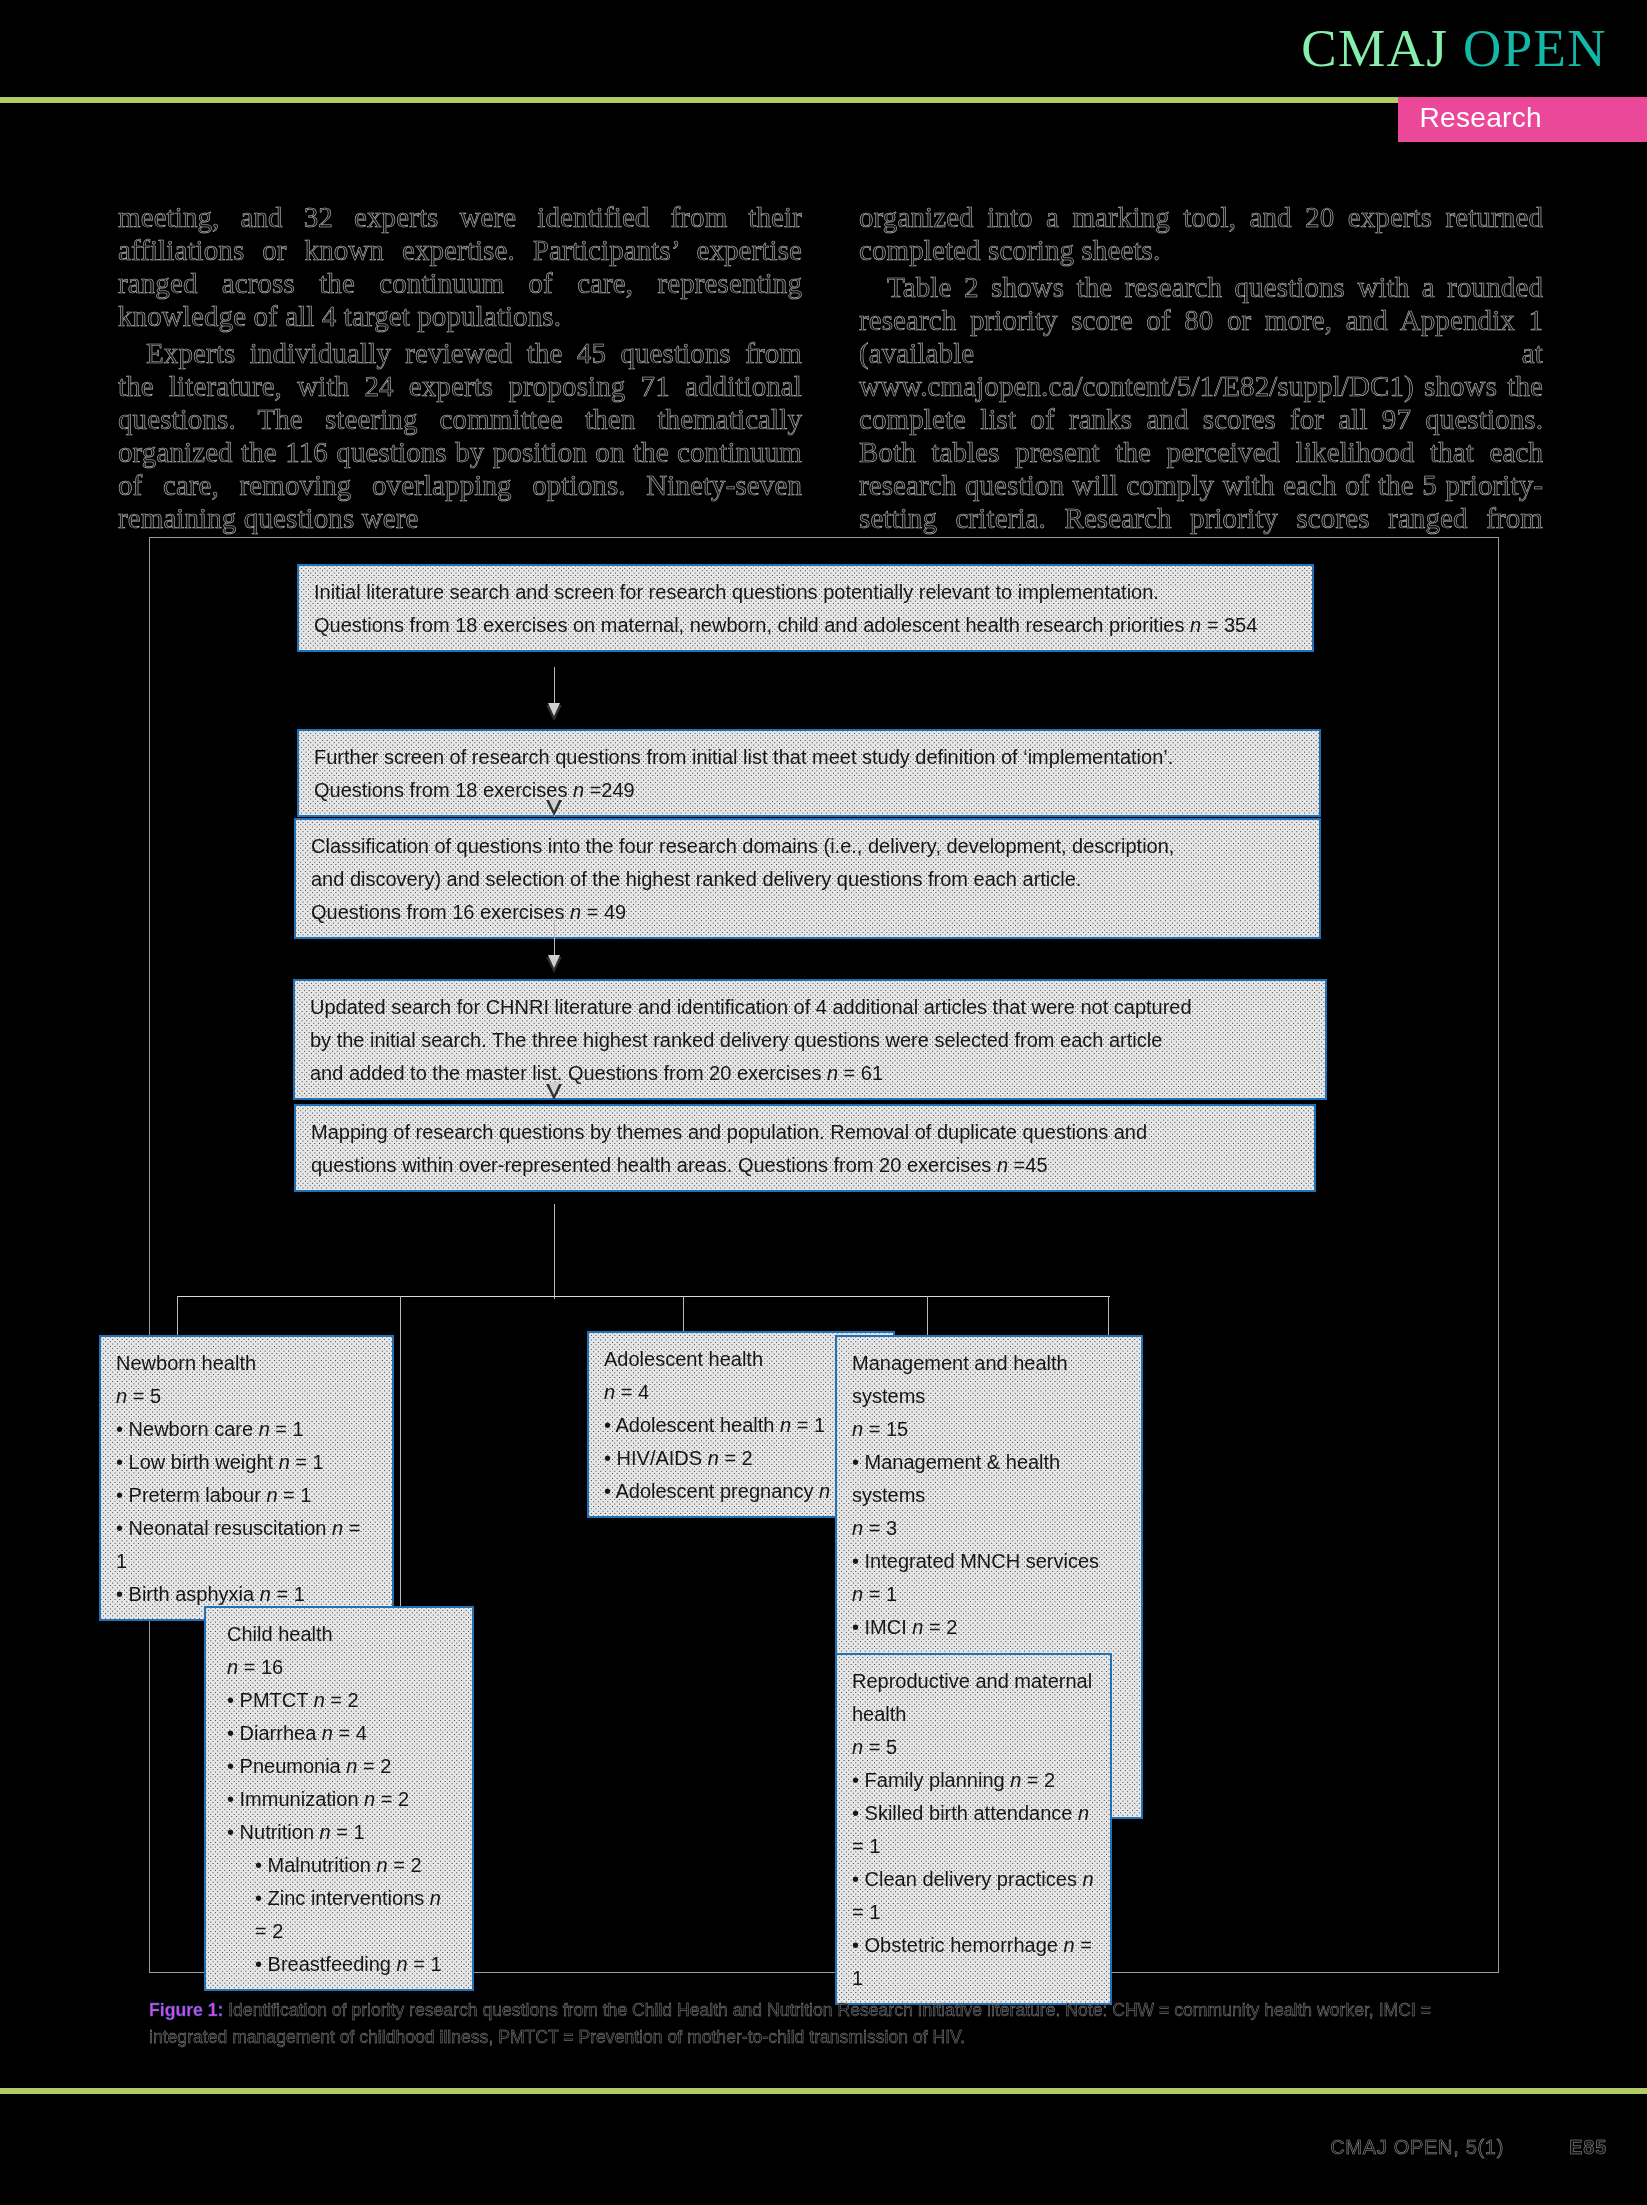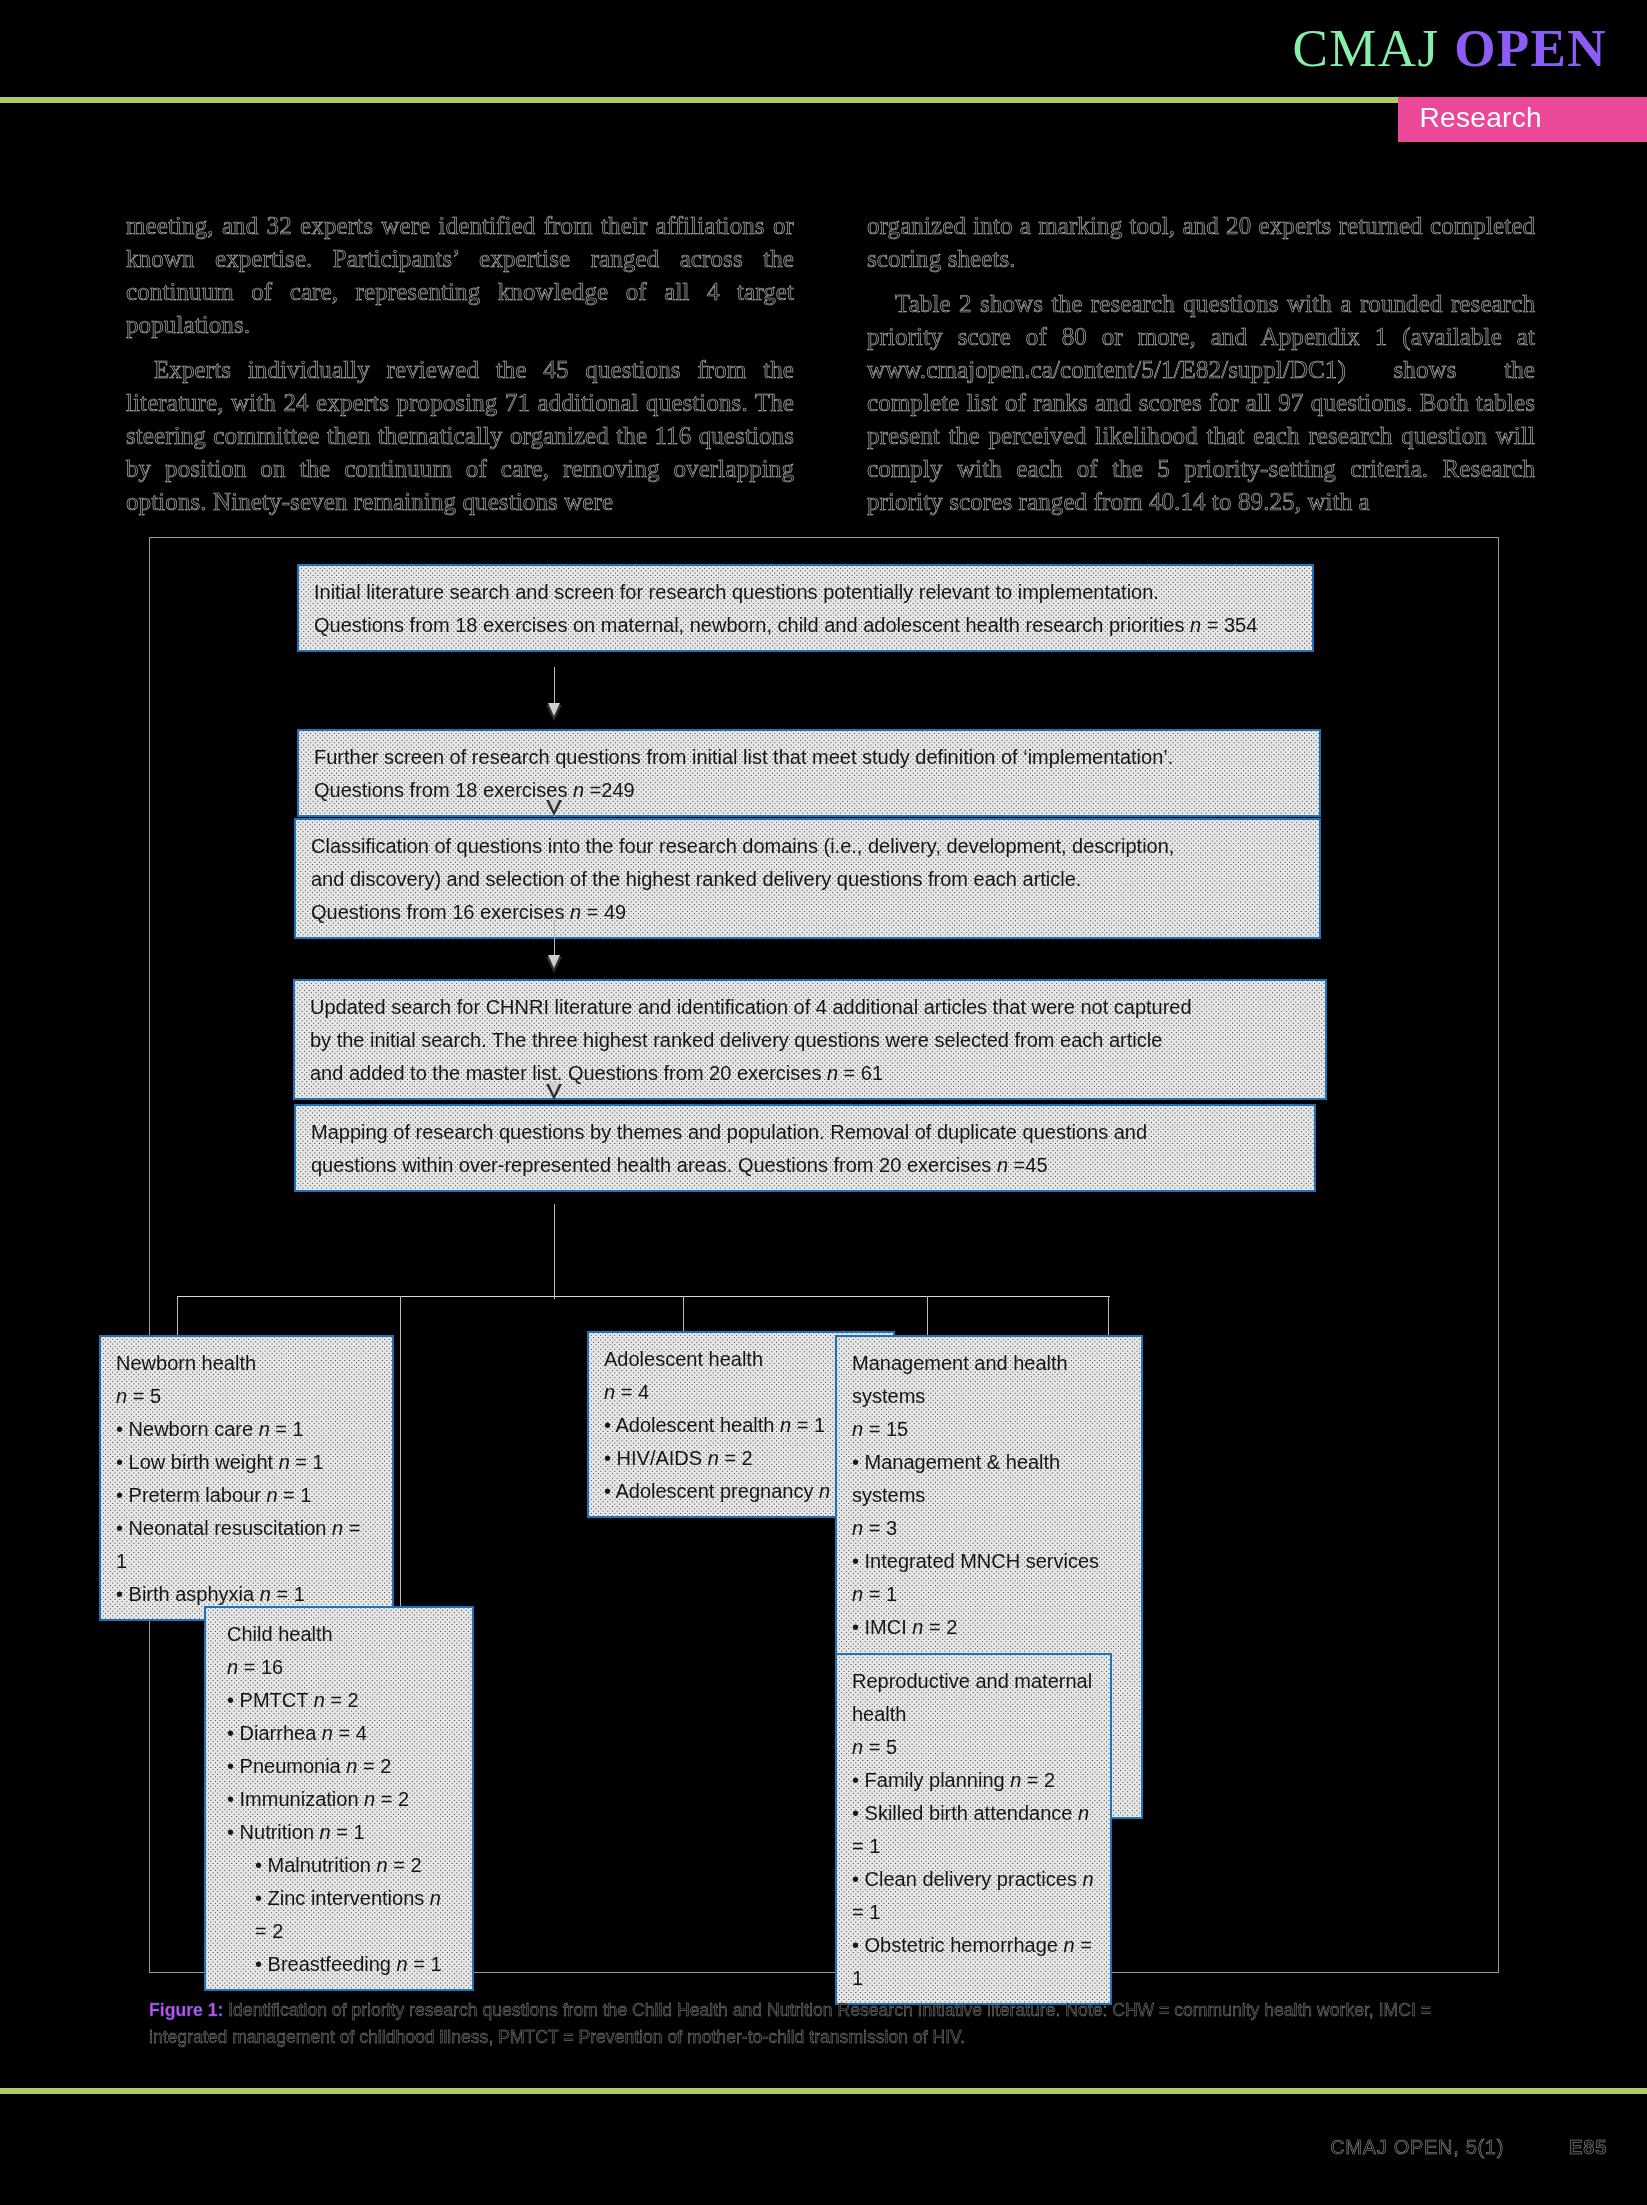--- a/index.html
+++ b/index.html
@@ -13,44 +13,44 @@
   }
 
   
   #masthead{ position:absolute; left:0; top:0; width:1648px; height:101px; }
   #brand{
     position:absolute; right:41px; top:17.6px;
     font-family:"Liberation Serif", serif;
     font-size:53px; letter-spacing:1.4px; white-space:nowrap;
   }
   #brand .cmaj{ color:#86efac; }
-  #brand .open{ color:#8b5cf6;font-weight:bold; }
+  #brand .open{ color:#14b8a6; }
   #greenrule{
     position:absolute; left:0; top:97px; width:1648px; height:6px;
     background:#AFCC66;
   }
   #researchtab{
     position:absolute; left:1398px; top:97px; width:250px; height:45px;
     background:#ec4899;
   }
   #researchtab span{
     position:absolute; left:21.6px; top:4.7px;
     color:#ffffff; font-size:28px; letter-spacing:0.3px;
   }
 
   
   #cols{
     position:absolute; left:114px; top:197px; width:1433px; height:297px;
     display:flex; gap:49px;
   }
   .col{ width:692px; }
   .col p{
-    margin:12px;
+    margin:4px;
     font-family:"Liberation Serif", serif;
-    font-size:25px; line-height:33px;
+    font-size:29px; line-height:33px;
     color:#151515;
     -webkit-text-stroke:0.6px #b9b9b9;
     text-align:justify;
     letter-spacing:0.1px;
   }
   .col p.indent{ text-indent:28px; }
 
   
   #figframe{
     position:absolute; left:149px; top:537px;

